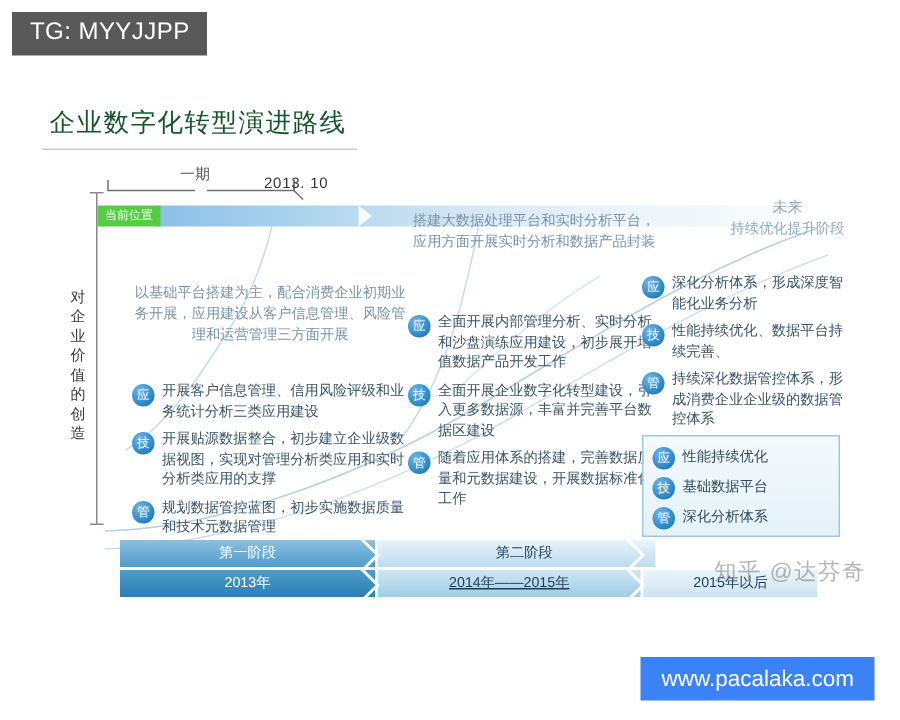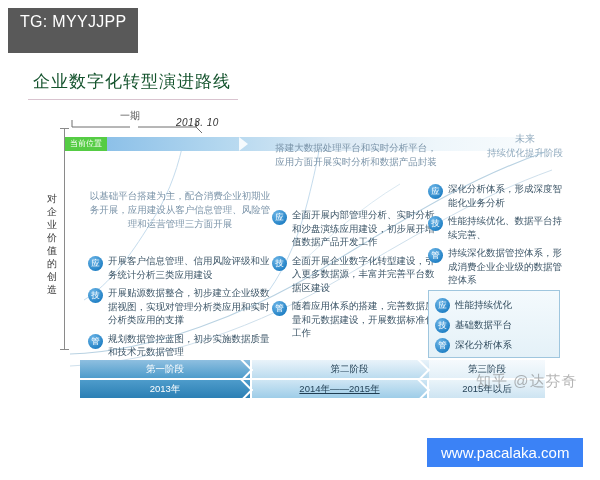--- a/index.html
+++ b/index.html
@@ -4,21 +4,21 @@
 <style>
   html,body{margin:0;padding:0;}
   body{
     width:600px;height:480px;background:#ffffff;position:relative;overflow:hidden;
     font-family:"Liberation Sans","DejaVu Sans",sans-serif;
   }
 
   
   .tg-tag{
     position:absolute;left:8px;top:8px;background:#595959;color:#fff;
-    padding:6px 12px 23px 12px;font-size:16px;letter-spacing:.3px;line-height:1;
+    padding:6px 12px 7px 12px;font-size:16px;letter-spacing:.3px;line-height:1;
   }
 
   
   .slide-title{
     position:absolute;left:33px;top:70px;font-size:17px;color:#14532d;
     letter-spacing:1px;white-space:nowrap;
   }
   .title-rule{
     position:absolute;left:28px;top:99px;width:210px;height:1px;background:#d9c3cf;
   }
@@ -35,21 +35,21 @@
     position:absolute;left:44px;top:88px;width:16px;font-size:10px;color:#3a3a3a;
     line-height:13px;text-align:center;letter-spacing:0;
   }
 
   
   .brace{position:absolute;left:70px;top:14px;width:145px;height:16px;}
   .phase-one{
     position:absolute;left:120px;top:5px;font-size:10px;color:#555;
   }
   .date-2013{
-    position:absolute;left:176px;top:13px;font-size:10px;color:#333;letter-spacing:.5px;font-style:italic;
+    position:absolute;left:176px;top:13px;font-size:10px;color:#333;letter-spacing:.5px;
   }
 
   
   .prog-wrap{position:absolute;left:65px;top:33px;width:455px;height:14px;}
   .prog-track{
     position:absolute;left:40px;top:0;width:415px;height:14px;
     background:linear-gradient(90deg,#8cc0e8 0%,#b3d7ef 28%,#dceaf5 55%,#eef6fb 80%,#f7fbfd 100%);
   }
   .prog-current{
     position:absolute;left:0;top:0;width:42px;height:14px;background:#55cc44;
@@ -232,21 +232,20 @@
       <div class="badge">管</div>
       <div class="item-text">深化分析体系</div>
     </div>
   </div>
 </div>
 
 <div class="stages">
   <div class="bar bar-top">
     <div class="seg s1">第一阶段</div>
     <div class="seg s2">第二阶段</div>
-    <div class="seg s3">第三阶段</div>
     <div class="chev" style="left:160px"></div>
     <div class="chev" style="left:337px"></div>
   </div>
   <div class="bar bar-bot">
     <div class="seg s1b">2013年</div>
     <div class="seg s2b">2014年——2015年</div>
     <div class="seg s3b">2015年以后</div>
     <div class="chev" style="left:160px"></div>
     <div class="chev" style="left:337px"></div>
   </div>

